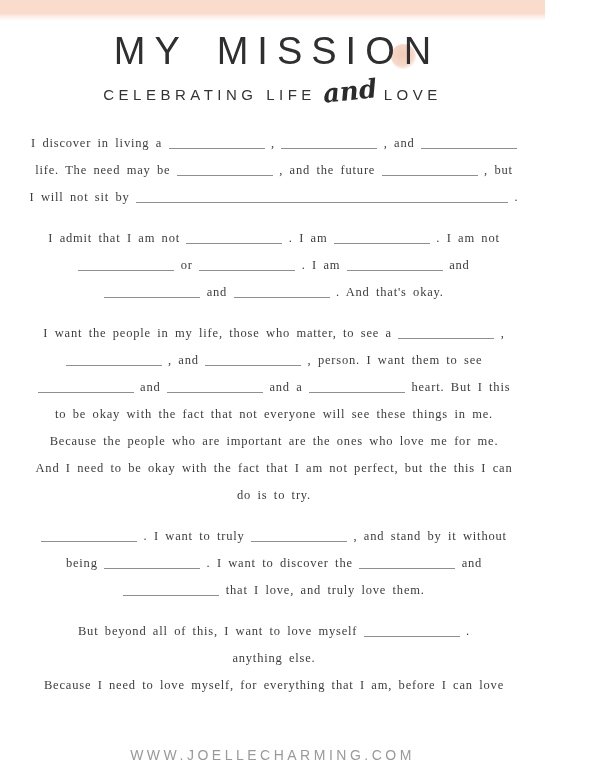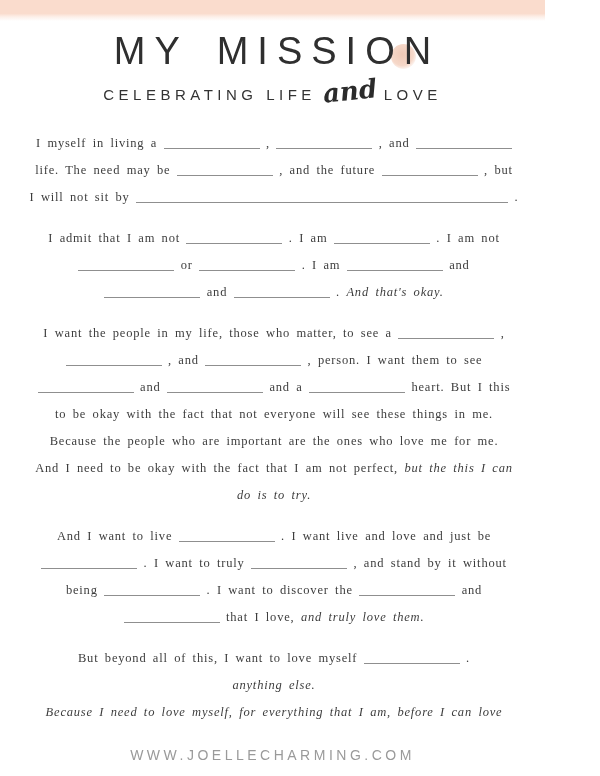--- a/index.html
+++ b/index.html
@@ -46,21 +46,21 @@
     display:inline-block;transform:rotate(-6deg);
     margin:0 2px;
   }
   main{
     width:548px;margin:24px auto 0;
     font-size:12.5px;letter-spacing:0.8px;word-spacing:2.5px;
     color:#3d3d3d;
   }
   .para{margin:0 0 14px;text-align:center;}
   .line{display:block;line-height:27px;white-space:nowrap;}
-  .it{font-style:italic;}
+  .it{}
   .blank{
     display:inline-block;height:12px;
     border-bottom:1px solid #8f8f8f;
     transform:translateY(2px);
   }
   .blank.normal{width:96px;}
   .blank.long{width:372px;}
   footer{
     position:absolute;left:0;right:0;bottom:13px;text-align:center;
     font-family:"Liberation Sans", sans-serif;
@@ -78,40 +78,39 @@
     <h1>MY MISSION</h1>
     <div class="subtitle">
       <span>CELEBRATING LIFE</span>
       <span class="script-and">and</span>
       <span>LOVE</span>
     </div>
   </header>
 
   <main id="paragraphs">
       <p class="para">
-        <span class="line"><span class="">I myself in living a </span><span class="blank normal"></span><span class=""> , </span><span class="blank normal"></span><span class=""> , and </span><span class="blank normal"></span></span>
+        <span class="line"><span class="">I discover in living a </span><span class="blank normal"></span><span class=""> , </span><span class="blank normal"></span><span class=""> , and </span><span class="blank normal"></span></span>
         <span class="line"><span class="">life. The need may be </span><span class="blank normal"></span><span class=""> , and the future </span><span class="blank normal"></span><span class=""> , but</span></span>
         <span class="line"><span class="">I will not sit by </span><span class="blank long"></span><span class=""> .</span></span>
       </p>
       <p class="para">
         <span class="line"><span class="">I admit that I am not </span><span class="blank normal"></span><span class=""> . I am </span><span class="blank normal"></span><span class=""> . I am not</span></span>
         <span class="line"><span class="blank normal"></span><span class=""> or </span><span class="blank normal"></span><span class=""> . I am </span><span class="blank normal"></span><span class=""> and</span></span>
         <span class="line"><span class="blank normal"></span><span class=""> and </span><span class="blank normal"></span><span class=""> . </span><span class="it">And that's okay.</span></span>
       </p>
       <p class="para">
         <span class="line"><span class="">I want the people in my life, those who matter, to see a </span><span class="blank normal"></span><span class=""> ,</span></span>
         <span class="line"><span class="blank normal"></span><span class=""> , and </span><span class="blank normal"></span><span class=""> , person. I want them to see</span></span>
         <span class="line"><span class="blank normal"></span><span class=""> and </span><span class="blank normal"></span><span class=""> and a </span><span class="blank normal"></span><span class=""> heart. But I this</span></span>
         <span class="line"><span class="">to be okay with the fact that not everyone will see these things in me.</span></span>
         <span class="line"><span class="">Because the people who are important are the ones who love me for me.</span></span>
         <span class="line"><span class="">And I need to be okay with the fact that I am not perfect, </span><span class="it">but the this I can</span></span>
         <span class="line"><span class="it">do is to try.</span></span>
       </p>
       <p class="para">
-        <span class="line"><span class="">And I want to live </span><span class="blank normal"></span><span class=""> . I want live and love and just be</span></span>
         <span class="line"><span class="blank normal"></span><span class=""> . I want to truly </span><span class="blank normal"></span><span class=""> , and stand by it without</span></span>
         <span class="line"><span class="">being </span><span class="blank normal"></span><span class=""> . I want to discover the </span><span class="blank normal"></span><span class=""> and</span></span>
         <span class="line"><span class="blank normal"></span><span class=""> that I love, </span><span class="it">and truly love them.</span></span>
       </p>
       <p class="para">
         <span class="line"><span class="">But beyond all of this, I want to love  myself </span><span class="blank normal"></span><span class=""> .</span></span>
         <span class="line"><span class="it">anything else.</span></span>
         <span class="line"><span class="it">Because I need to love myself, for everything that I am, before I can love</span></span>
       </p>
     </main>

